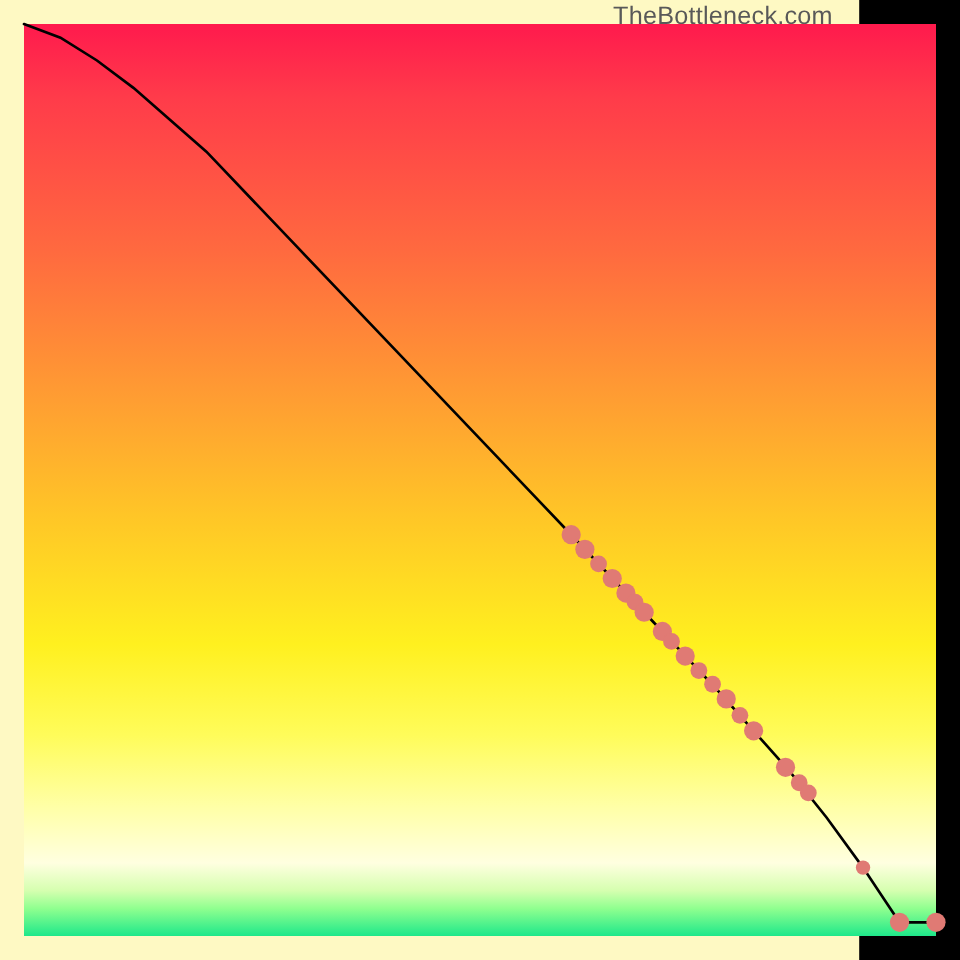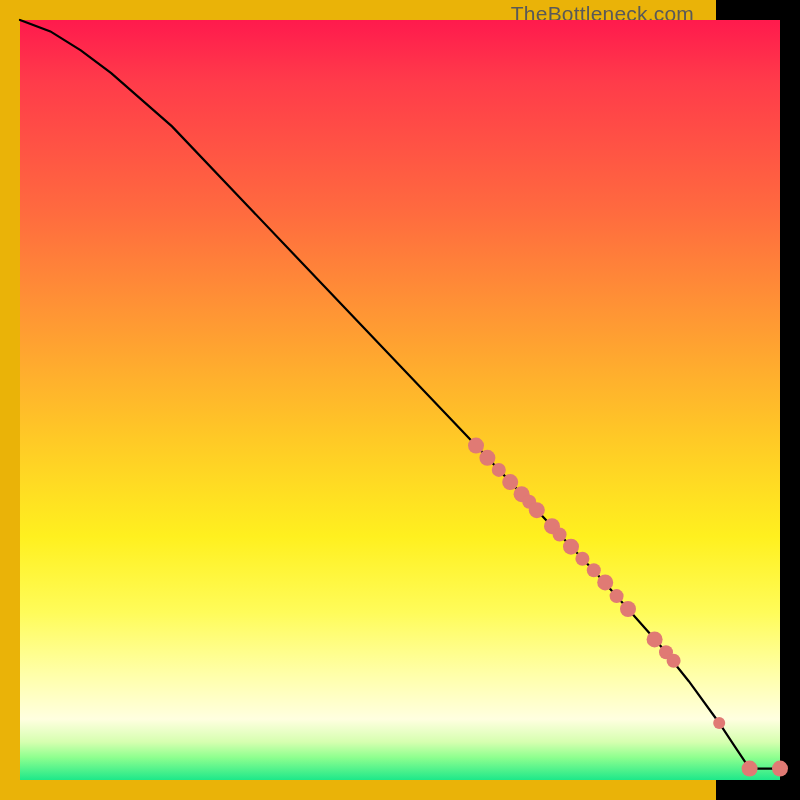--- a/index.html
+++ b/index.html
@@ -10,21 +10,21 @@
     background: #000;
     overflow: hidden;
     font-family: Arial, Helvetica, sans-serif;
   }
   .frame {
     position: absolute;
     left: 0;
     top: 0;
     width: 716px;
     height: 800px;
-    background: #eab308;
+    background: #fef9c3;
   }
   .plot {
     position: absolute;
     left: 20px;
     top: 20px;
     width: 760px;
     height: 760px;
     
     background: linear-gradient(to bottom,
       #ff1a4d 0%,

